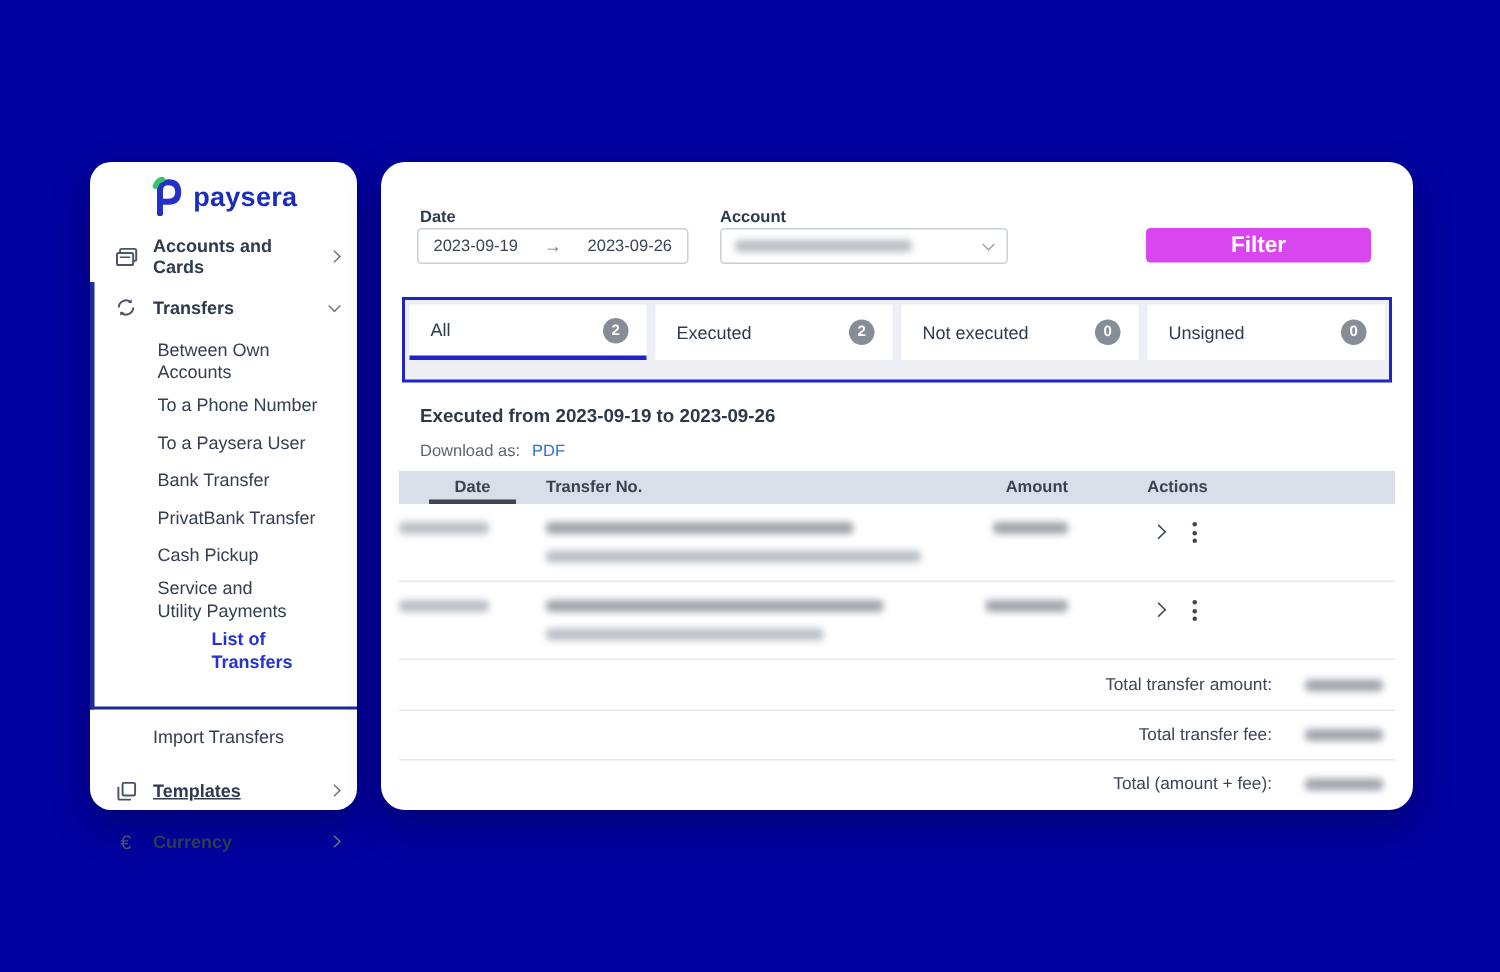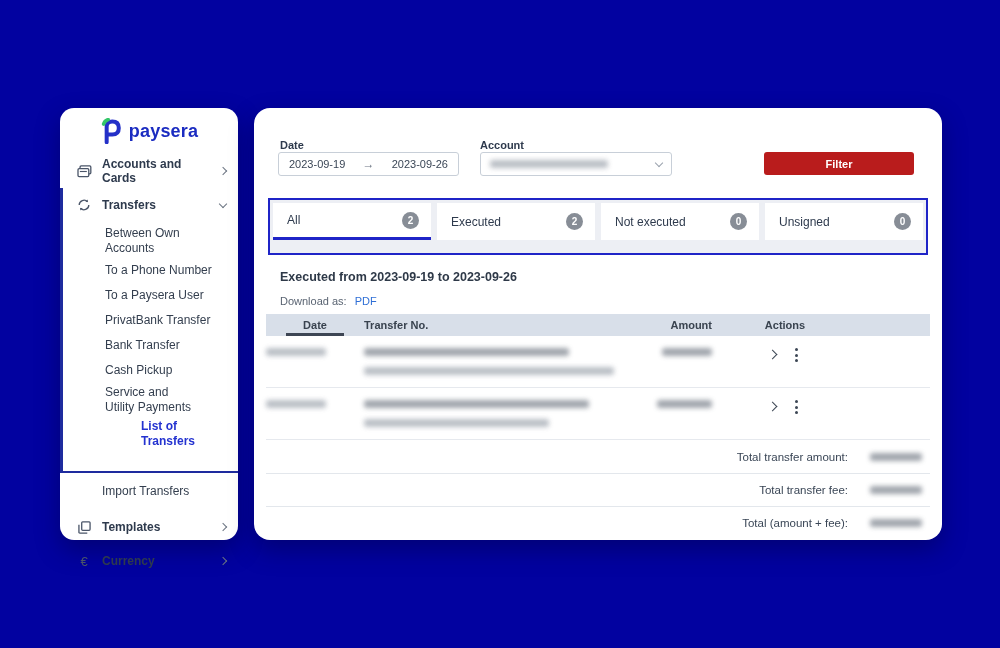--- a/index.html
+++ b/index.html
@@ -33,21 +33,21 @@
 
   
   .main { left:254px; top:108px; width:688px; height:432px; border-radius:16px;text-decoration:underline; }
   .filters { position:absolute; left:0; top:0; width:100%; height:82px; }
   .field-label { position:absolute; font-size:11px; font-weight:bold; color:#2e3a4d; top:31px; }
   .date-label { left:26px; }
   .account-label { left:226px; }
   .date-box { position:absolute; left:24px; top:44px; width:181px; height:24px; border:1px solid #c8cfd8; border-radius:3px; display:flex; align-items:center; justify-content:space-between; padding:0 10px; font-size:11px; color:#3a4656; background:#fff; }
   .date-arrow { color:#6b7482; font-size:12px; }
   .account-box { position:absolute; left:226px; top:44px; width:192px; height:24px; border:1px solid #c8cfd8; border-radius:3px; display:flex; align-items:center; justify-content:space-between; padding:0 9px; background:#fff; cursor:pointer; }
-  .filter-btn { position:absolute; left:510px; top:44px; width:150px; height:23px; background:#b91c1c; color:#fff; font-size:11px; font-weight:bold; border:none; border-radius:3px; cursor:pointer; font-family:inherit; }
+  .filter-btn { position:absolute; left:510px; top:44px; width:150px; height:23px; background:#d946ef; color:#fff; font-size:15px; font-weight:bold; border:none; border-radius:3px; cursor:pointer; font-family:inherit; }
 
   
   .blur { background:#aeb4bc; border-radius:3px; filter:blur(2.4px); opacity:.85; height:8px; }
   .blur.dark { background:#8f959e; }
 
   
   .tabs-wrap { position:absolute; left:14px; top:90px; width:660px; height:57px; border:2px solid #1f24c7; background:#edeff4; padding:3px 3px 0 3px; display:flex; gap:6px; }
   .tab { width:158px; height:37px; background:#fff; display:flex; align-items:center; justify-content:space-between; padding:0 12px 0 14px; font-size:12px; color:#2e3a4d; cursor:pointer; }
   .tab.active { border-bottom:3px solid #1f24c7; }
   .badge { width:17px; height:17px; border-radius:50%; background:#878d96; color:#fff; font-size:10px; font-weight:bold; display:flex; align-items:center; justify-content:center; }
@@ -113,31 +113,31 @@
           <path d="M3.6 14.2 L3.8 11.4 L6.6 11.7 Z" fill="#4a5568"></path>
         </svg>
       </span>
       <span class="lbl">Transfers</span>
       <span class="chev down"></span>
     </div>
     <div class="submenu">
       <div class="sub-item">Between Own Accounts</div>
       <div class="sub-item">To a Phone Number</div>
       <div class="sub-item">To a Paysera User</div>
+      <div class="sub-item">Bank Transfer</div>
       <div class="sub-item">PrivatBank Transfer</div>
-      <div class="sub-item">Bank Transfer</div>
       <div class="sub-item">Cash Pickup</div>
       <div class="sub-item" style="width:150px;">Service and Utility Payments</div>
       <div class="sub-item active">List of Transfers</div>
     </div>
   </div>
 
   <div class="sub-item import-item">Import Transfers</div>
 
-  <div class="nav-item" style="margin-top:6px;">
+  <div class="nav-item" style="margin-top:6px;text-decoration:underline;">
     <span class="nav-icon">
       <svg width="13" height="13" viewBox="0 0 14 14">
         <rect x="4" y="1" width="9" height="9" rx="1" fill="none" stroke="#4a5568" stroke-width="1.4"></rect>
         <path d="M10 13 L2 13 Q1 13 1 12 L1 4" fill="none" stroke="#4a5568" stroke-width="1.4"></path>
       </svg>
     </span>
     <span class="lbl">Templates</span>
     <span class="chev right"></span>
   </div>
 

